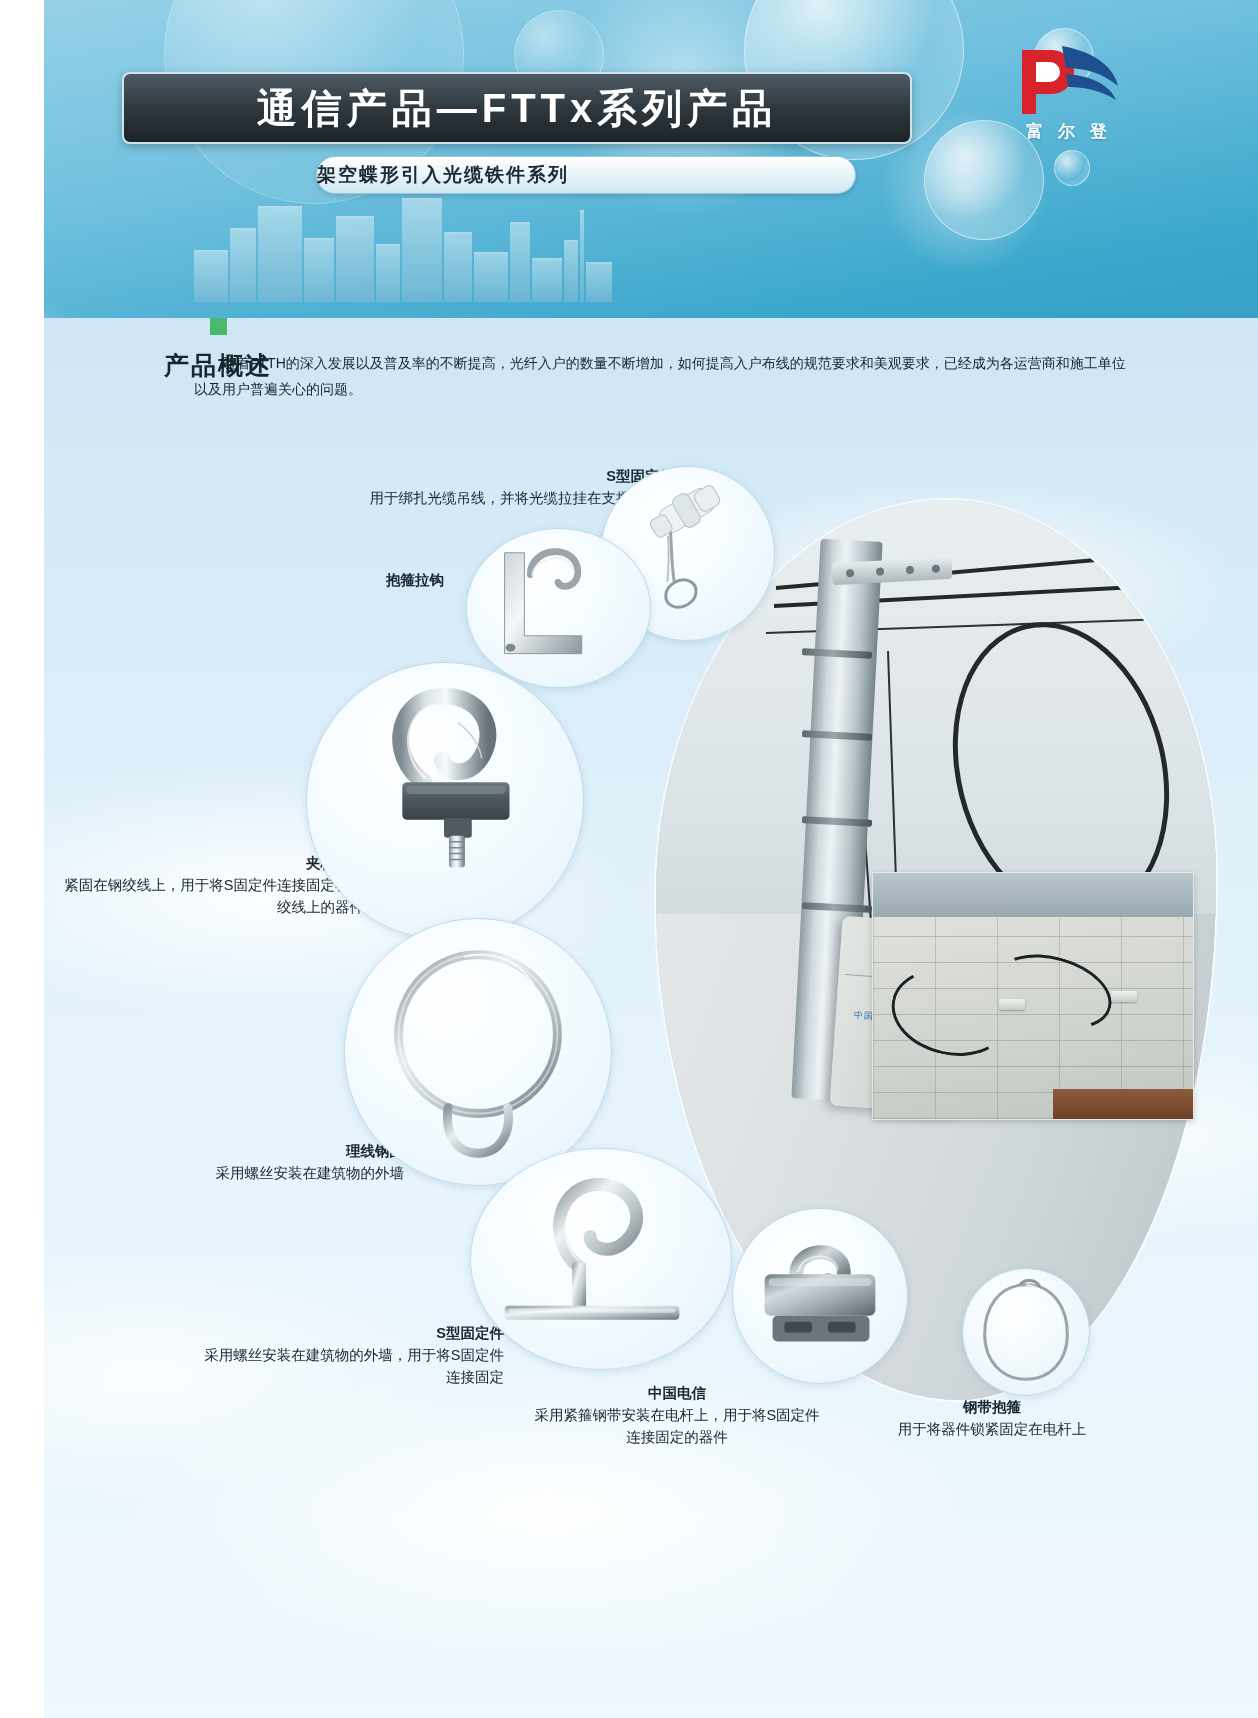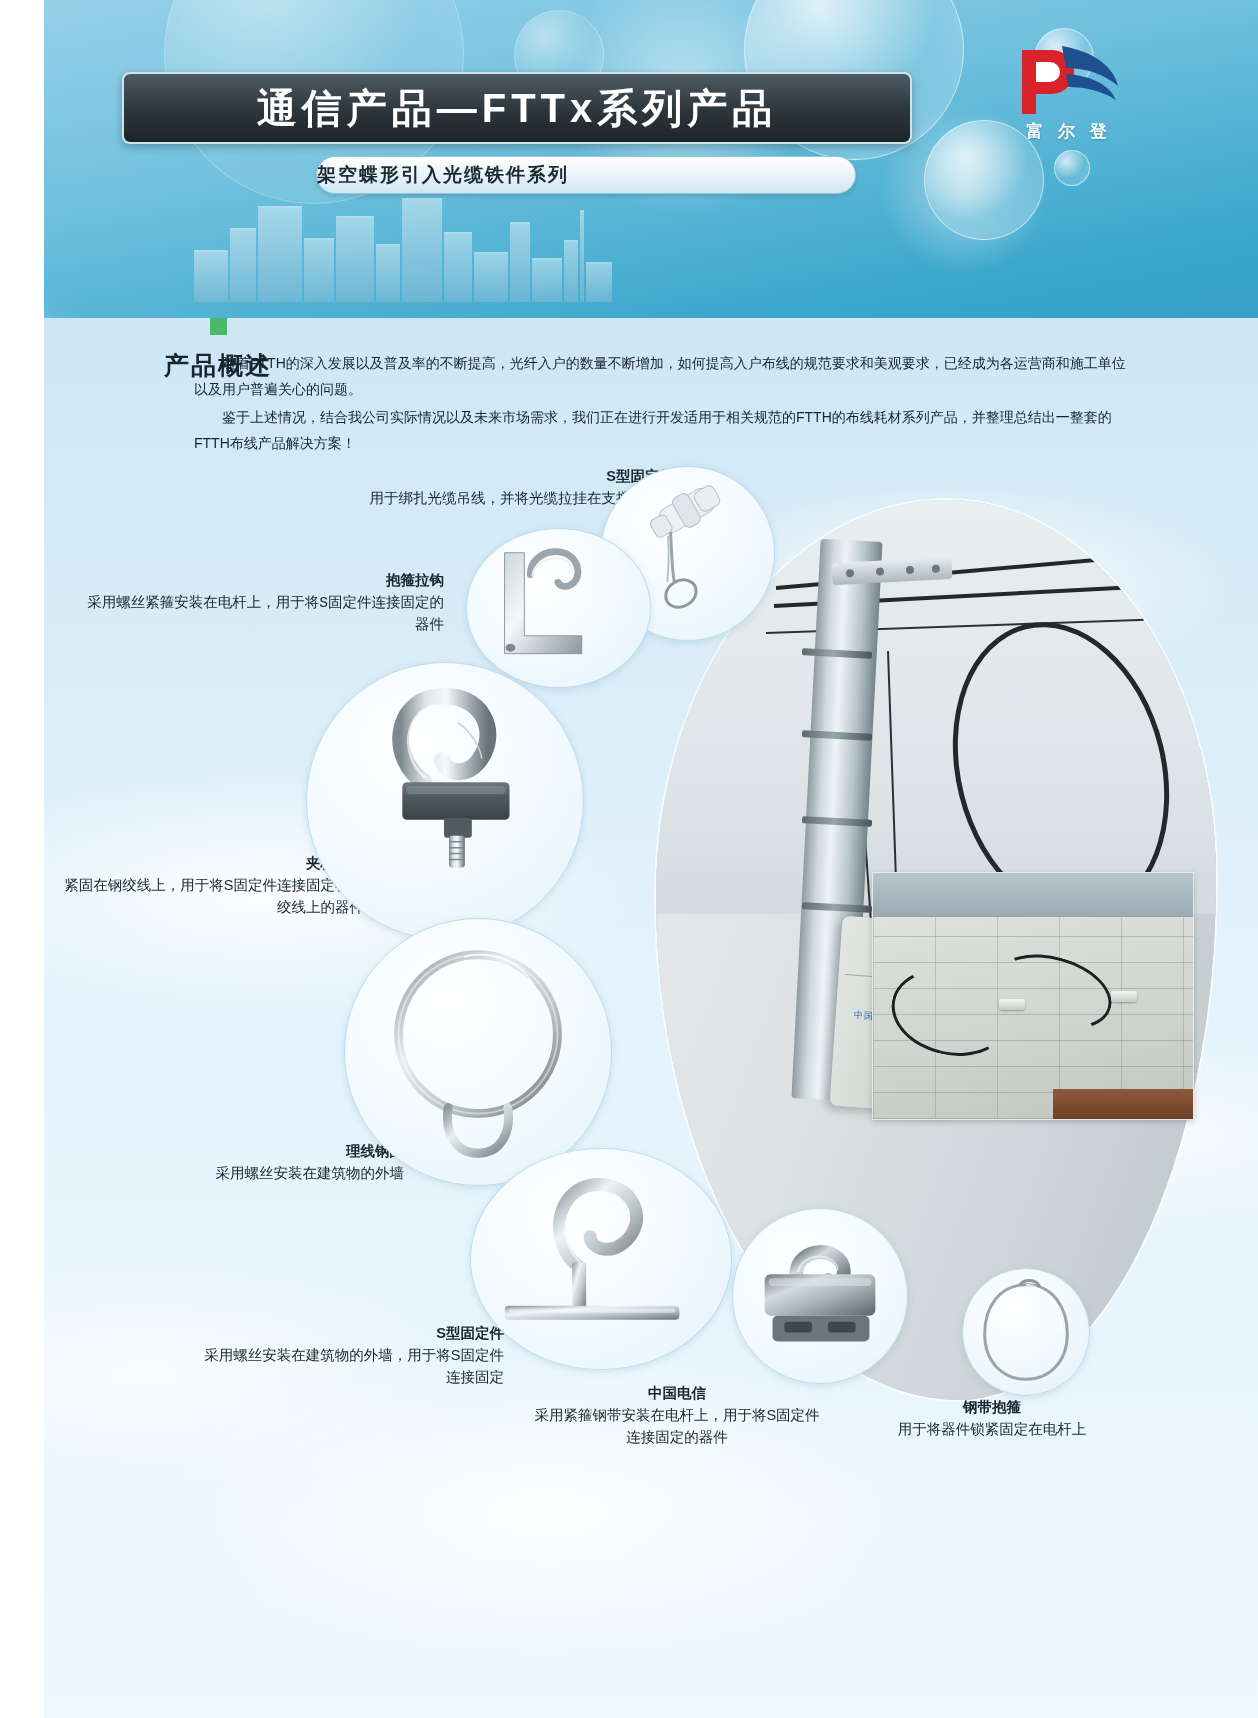--- a/index.html
+++ b/index.html
@@ -363,21 +363,20 @@
     </div>
   </div>
 
   <div class="sec-heading">
     <div class="sec-bullet"></div>
     <div class="sec-title">产品概述</div>
   </div>
 
   <div class="paras">
     <p>随着FTTH的深入发展以及普及率的不断提高，光纤入户的数量不断增加，如何提高入户布线的规范要求和美观要求，已经成为各运营商和施工单位以及用户普遍关心的问题。</p>
-    <p>鉴于上述情况，结合我公司实际情况以及未来市场需求，我们正在进行开发适用于相关规范的FTTH的布线耗材系列产品，并整理总结出一整套的FTTH布线产品解决方案！</p>
   </div>
 
   <div class="photo-oval">
     <div class="wall"></div>
     <div class="sky2"></div>
 
     <div class="cable-h" style="left:120px; top:86px;  width:470px; transform: rotate(-5deg);"></div>
     <div class="cable-h" style="left:118px; top:104px; width:470px; transform: rotate(-3deg);"></div>
     <div class="cable-thin" style="left:110px; top:132px; width:480px; transform: rotate(-2deg);"></div>
     <div class="cable-loop"></div>
@@ -431,21 +430,20 @@
         <rect x="66" y="38" width="18" height="20" rx="5" fill="#e4eaee" stroke="#b6c0c5"></rect>
         <path d="M80 58 C70 78 62 92 58 104" stroke="#9aa4aa" stroke-width="3" fill="none"></path>
         <path d="M58 104 a16 13 0 1 0 0.1 0" stroke="#8e989e" stroke-width="3" fill="none"></path>
         <path d="M52 100 C62 86 70 72 76 60" stroke="#b9c2c7" stroke-width="2" fill="none"></path>
       </g>
     </svg>
   </div>
 
   <div class="cap right" style="left:40px; top:570px; width:360px;font-family:Liberation Mono, monospace;">
     <div class="t">抱箍拉钩</div>
-    <div>采用螺丝紧箍安装在电杆上，用于将S固定件连接固定的器件</div>
   </div>
   <div class="prod-circle" style="left:422px; top:528px; width:185px; height:160px;">
     <svg viewBox="0 0 185 160" style="position:absolute;inset:0;">
       <path d="M38 24 L38 126 L116 126 L116 108 L58 108 L58 24 Z" fill="url(#g1)" stroke="#8d979d"></path>
       <defs>
         <linearGradient id="g1" x1="0" y1="0" x2="1" y2="1">
           <stop offset="0%" stop-color="#cfd8dd"></stop>
           <stop offset="42%" stop-color="#f4f8fa"></stop>
           <stop offset="100%" stop-color="#8b969c"></stop>
         </linearGradient>

